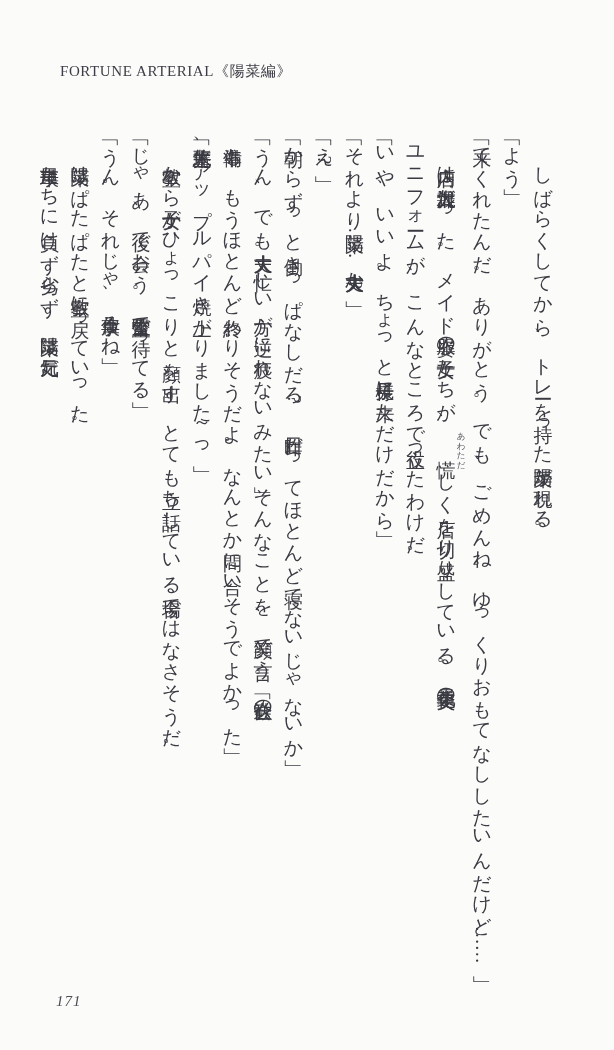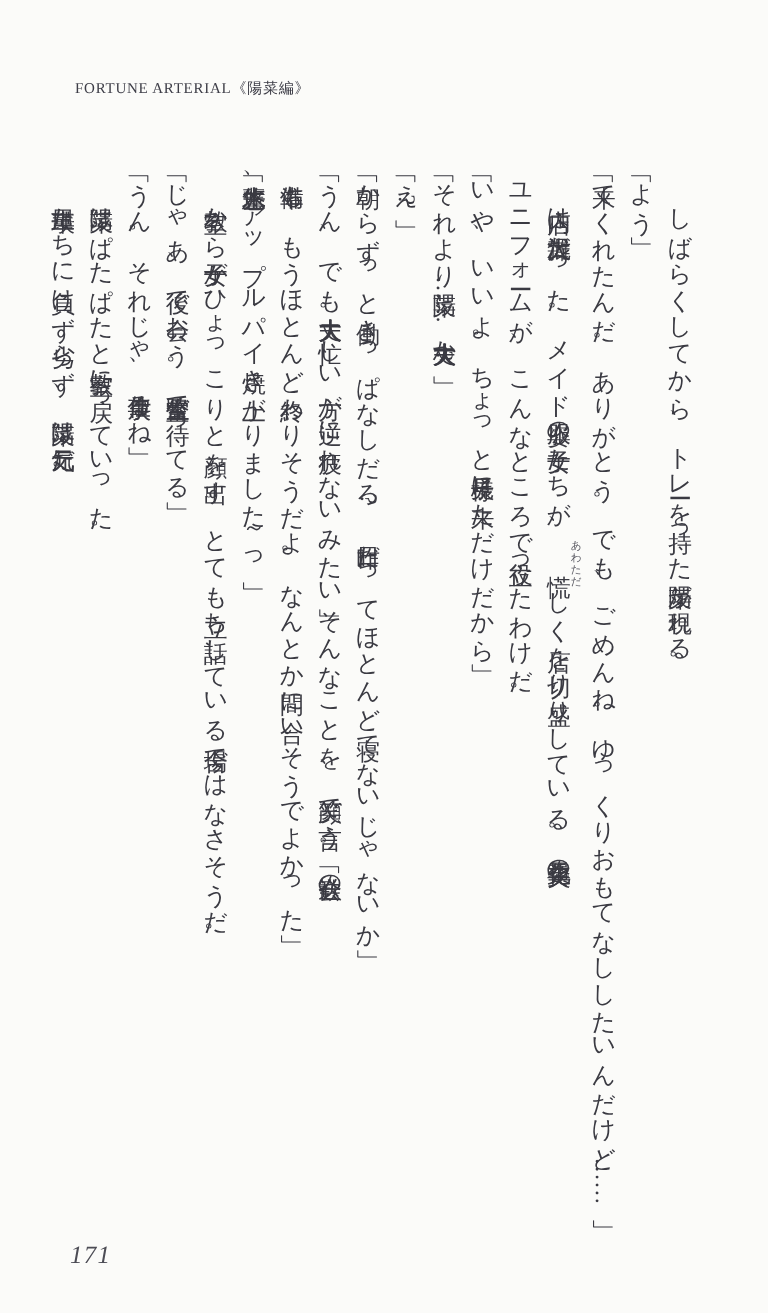--- a/index.html
+++ b/index.html
@@ -15,21 +15,21 @@
     font-family: "Liberation Serif", "DejaVu Serif", serif;
   }
   .page {
     position: absolute;
     inset: 0;
   }
   .running-header {
     position: absolute;
     left: 60px;
     top: 62px;
-    font-size: 12px;
+    font-size: 15px;
     letter-spacing: 0.6px;
     color: #3d3d47;
     white-space: nowrap;
   }
   .text-area {
     position: absolute;
     top: 134px;
     right: 56px;
     height: 840px;
     writing-mode: vertical-rl;
@@ -48,21 +48,21 @@
   .text-area ruby rt {
     font-size: 8.5px;
     letter-spacing: 0;
     color: #55555e;
   }
   .page-number {
     position: absolute;
     left: 56px;
     top: 993px;
     font-style: italic;
-    font-size: 20px;
+    font-size: 15px;
     letter-spacing: 1px;
     color: #4c4c55;
   }
 </style>
 </head>
 <body>
 
 <div class="page">
   <div class="running-header">FORTUNE ARTERIAL《陽菜編》</div>
 

